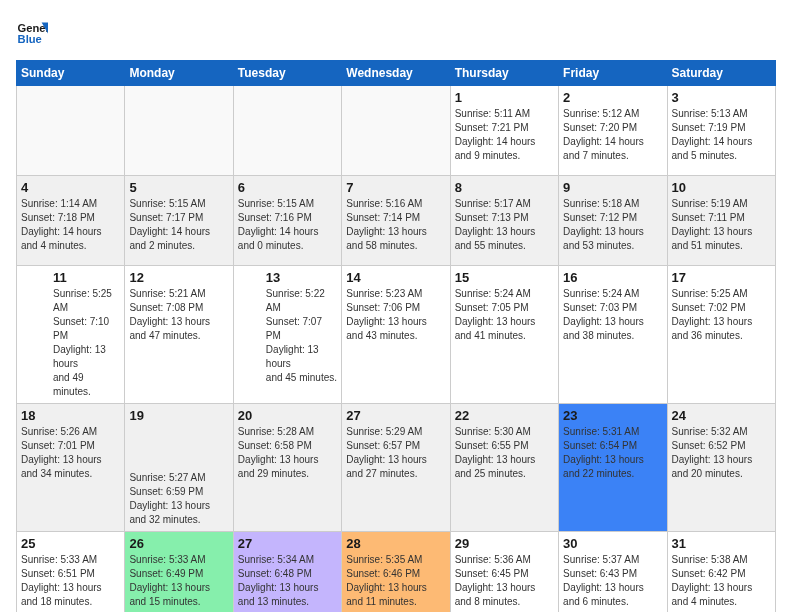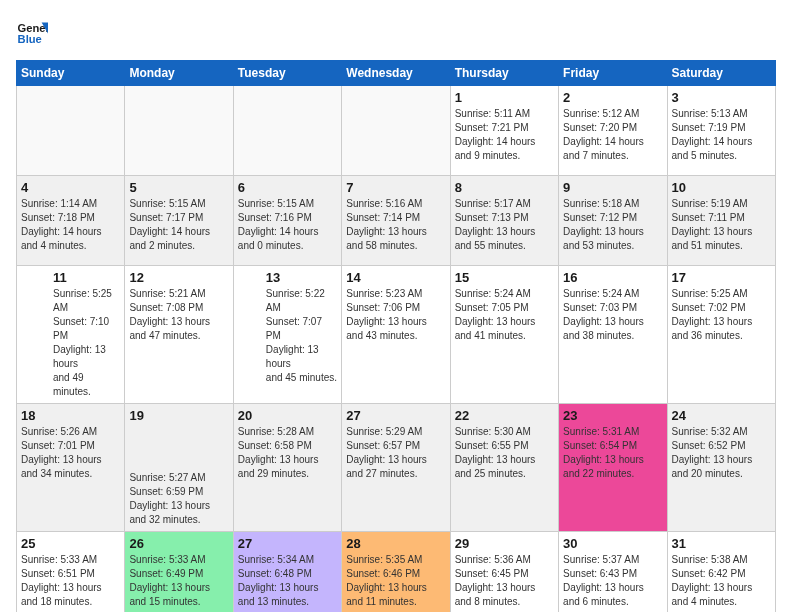--- a/index.html
+++ b/index.html
@@ -263,21 +263,21 @@
 Daylight: 13 hours
 and 27 minutes.</div>
         </td>
         <td style="background: rgb(240, 240, 240);">
           <span class="day-num">22</span>
           <div class="day-info" style="white-space: pre-wrap;">Sunrise: 5:30 AM
 Sunset: 6:55 PM
 Daylight: 13 hours
 and 25 minutes.</div>
         </td>
-        <td style="background: #ec4899;">
+        <td style="background: #3b82f6;">
           <span class="day-num">23</span>
           <div class="day-info" style="white-space: pre-wrap;">Sunrise: 5:31 AM
 Sunset: 6:54 PM
 Daylight: 13 hours
 and 22 minutes.</div>
         </td>
         <td style="background: rgb(240, 240, 240);">
           <span class="day-num">24</span>
           <div class="day-info" style="white-space: pre-wrap;">Sunrise: 5:32 AM
 Sunset: 6:52 PM

